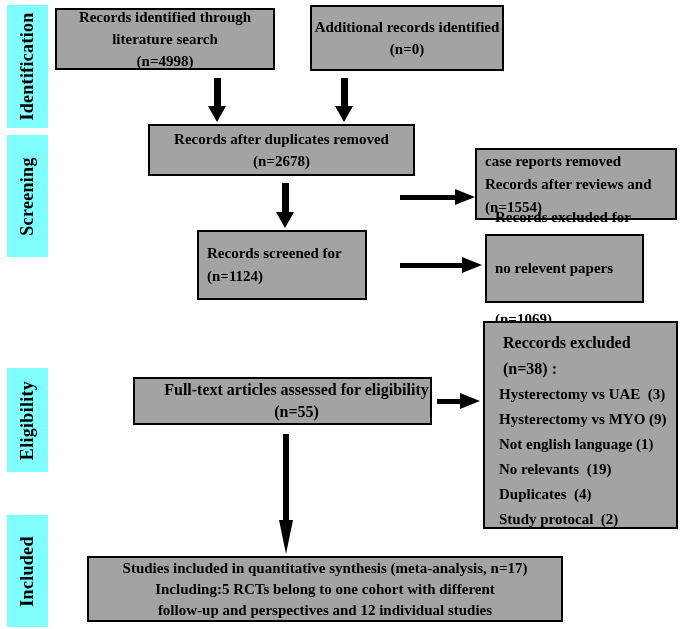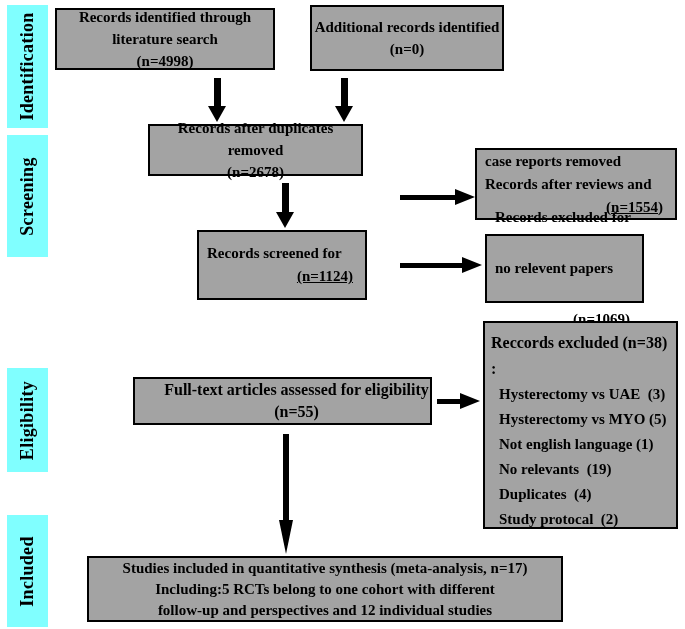--- a/index.html
+++ b/index.html
@@ -43,33 +43,33 @@
     display: flex;
     flex-direction: column;
     justify-content: center;
     font-weight: bold;
     font-size: 15px;
     line-height: 22px;
   }
   .box .line { white-space: pre-wrap; }
   .box.center { text-align: center; }
   .box.leftish { text-align: left; padding-left: 8px; padding-right: 4px; }
-  .box.leftish .nline { text-align: right; padding-right: 8px; text-decoration: underline; }
+  .box.leftish .nline { text-align: left; padding-right: 8px; }
 
   .box-literature   { left: 55px;  top: 8px;   width: 220px; height: 62px; }
   .box-sources      { left: 310px; top: 5px;   width: 194px; height: 66px; justify-content: center; }
-  .box-duplicates   { left: 148px; top: 124px; width: 215px; height: 52px; align-items: center; }
+  .box-duplicates   { left: 148px; top: 124px; width: 267px; height: 52px; align-items: center; }
   .box-reviews      { left: 475px; top: 148px; width: 202px; height: 72px; line-height: 23px; }
   .box-screened     { left: 197px; top: 230px; width: 170px; height: 70px; line-height: 23px; }
   .box-norelevent   { left: 485px; top: 234px; width: 159px; height: 69px; line-height: 23px; gap: 28px; }
   .box-fulltext     { left: 133px; top: 377px; width: 299px; height: 48px; font-size: 16px; padding-left: 28px; }
   .box-excluded     { left: 483px; top: 321px; width: 195px; height: 208px; justify-content: flex-start; padding-top: 7px; }
   .box-included     { left: 63px;  top: 556px; width: 476px; height: 66px; font-size: 15px; line-height: 21px; margin-left: 24px; }
 
-  .box-excluded .ex-title { font-size: 16px; padding-left: 6px; line-height: 26px; white-space: pre-wrap; }
+  .box-excluded .ex-title { font-size: 16px; padding-left: 18px; line-height: 26px; white-space: pre-wrap; }
   .box-excluded .ex-item  { font-size: 15px; padding-left: 14px; line-height: 25px; white-space: pre-wrap; }
 
   
   .arrow-v {
     position: absolute;
     display: flex;
     flex-direction: column;
     align-items: center;
     width: 18px;
   }
@@ -159,21 +159,21 @@
   </div>
 
   <div class="box center box-fulltext">
     <div class="line">Full-text articles assessed for eligibility</div>
     <div class="line">(n=55)</div>
   </div>
 
   <div class="box box-excluded">
     <div class="ex-title">Reccords excluded (n=38) :</div>
     <div class="ex-item">Hysterectomy vs UAE  (3)</div>
-    <div class="ex-item">Hysterectomy vs MYO (5)</div>
+    <div class="ex-item">Hysterectomy vs MYO (9)</div>
     <div class="ex-item">Not english language (1)</div>
     <div class="ex-item">No relevants  (19)</div>
     <div class="ex-item">Duplicates  (4)</div>
     <div class="ex-item">Study protocal  (2)</div>
   </div>
 
   <div class="box center box-included">
     <div class="line">Studies included in quantitative synthesis (meta-analysis, n=17)</div>
     <div class="line">Including:5 RCTs belong to one cohort with different</div>
     <div class="line">follow-up and perspectives and 12 individual studies</div>

